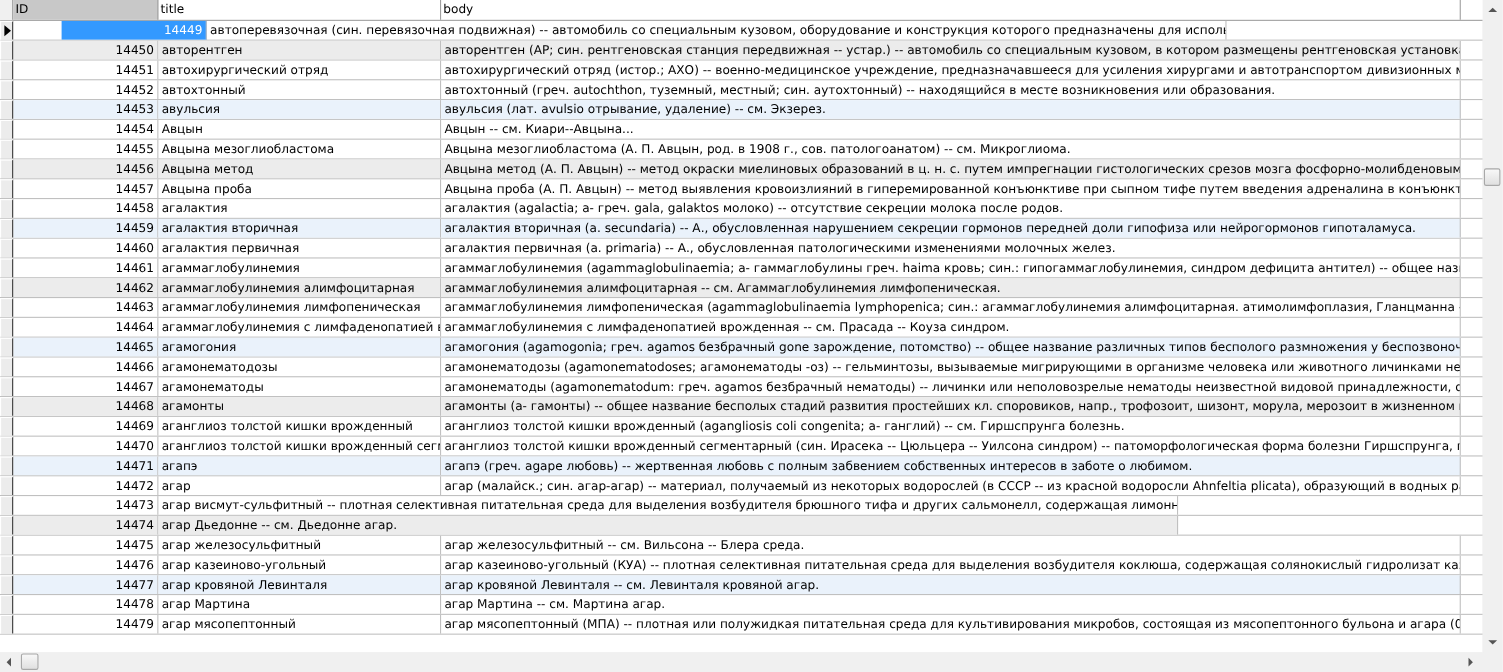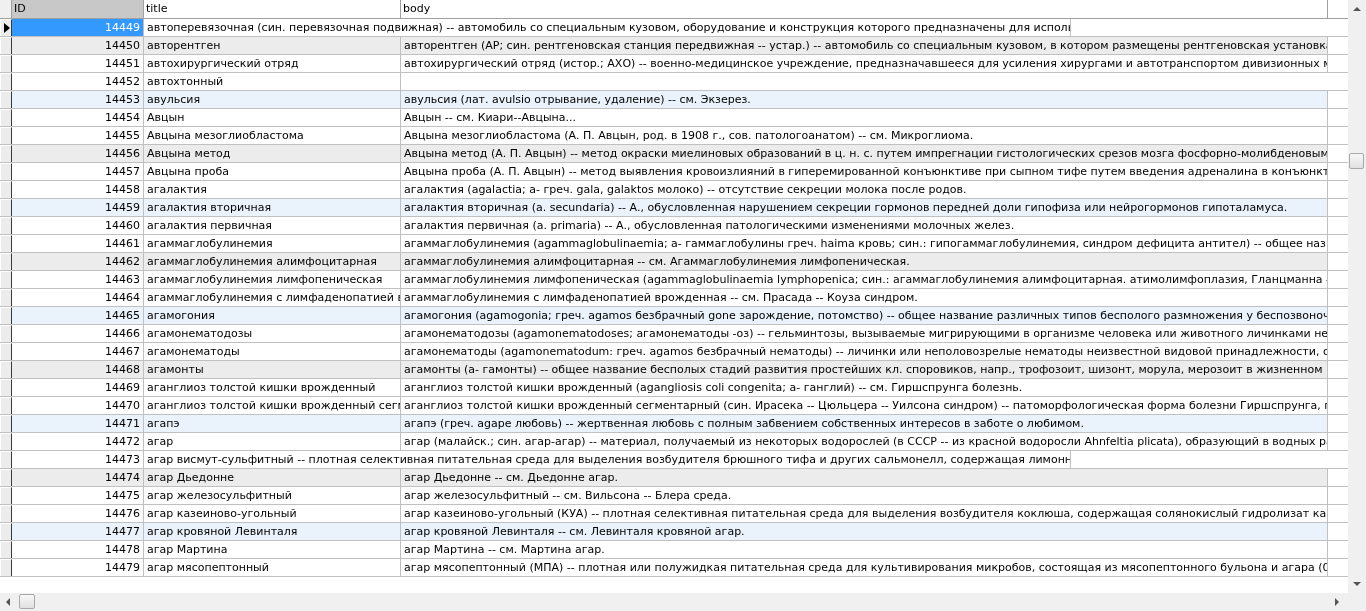--- a/index.html
+++ b/index.html
@@ -20,21 +20,21 @@
   .hdr .hcell { height:18px; line-height:18px; padding-left:2px; box-sizing:border-box; border-right:1px solid #a0a0a0; white-space:nowrap; overflow:hidden; font-size:11px; }
   .hdr .hcell.id { background:#c8c8c8; }
   .rows { position:absolute; left:0; top:19px; width:1348px; }
   .row { display:flex; height:18px; box-sizing:border-box; border-bottom:1px solid #c0c0c0; }
   .row .ind { width:12px; height:17px; box-sizing:border-box; background:#ececec; border-right:1px solid #3a3a3a; border-left:1px solid #fff; border-top:1px solid #fff; position:relative; }
   .row .ind .arrow { position:absolute; left:3px; top:3px; width:0; height:0; border-top:5px solid transparent; border-bottom:5px solid transparent; border-left:6px solid #000; }
   .cell { height:17px; line-height:17px; box-sizing:border-box; white-space:nowrap; overflow:hidden; border-right:1px solid #c0c0c0; padding:0 3px; font-size:11px; }
   .cell.id { text-align:right; }
   .row.gray .cell { background:#ececec; }
   .row.blue .cell { background:#eaf2fb; }
-  .row.sel .cell.id { background:#3399ff; color:#fff; }
+  .row.sel .cell.id { background:#3399ff; color:#fff;margin-left:44px; }
   .w-id { width:132px; }
   .w-title { width:257px; }
   .w-body { width:927px; }
   .vscroll { position:absolute; left:1348px; top:0; width:18px; height:593px; background:#f0f0f0; }
   .vscroll .up, .vscroll .down { position:absolute; left:0; width:18px; height:18px; }
   .vscroll .up { top:0; }
   .vscroll .down { bottom:0; }
   .tri-up { position:absolute; left:5px; top:7px; width:0; height:0; border-left:4px solid transparent; border-right:4px solid transparent; border-bottom:4px solid #555; }
   .tri-down { position:absolute; left:5px; top:7px; width:0; height:0; border-left:4px solid transparent; border-right:4px solid transparent; border-top:4px solid #555; }
   .vthumb { position:absolute; left:1px; top:153px; width:15px; height:16px; background:linear-gradient(#f8f8f8,#e0e0e0); border:1px solid #a8a8a8; border-radius:2px; box-sizing:border-box; }
@@ -74,20 +74,21 @@
       <div class="row">
         <div class="ind"></div>
         <div class="cell w-id id">14451</div>
         <div class="cell w-title">автохирургический отряд</div>
         <div class="cell w-body">автохирургический отряд (истор.; АХО) -- военно-медицинское учреждение, предназначавшееся для усиления хирургами и автотранспортом дивизионных медицинских пунктов и</div>
       </div>
       <div class="row">
         <div class="ind"></div>
         <div class="cell w-id id">14452</div>
         <div class="cell w-title">автохтонный</div>
+        <div class="cell w-body">автохтонный (греч. autochthon, туземный, местный; син. аутохтонный) -- находящийся в месте возникновения или образования.</div>
       </div>
       <div class="row blue">
         <div class="ind"></div>
         <div class="cell w-id id">14453</div>
         <div class="cell w-title">авульсия</div>
         <div class="cell w-body">авульсия (лат. avulsio отрывание, удаление) -- см. Экзерез.</div>
       </div>
       <div class="row">
         <div class="ind"></div>
         <div class="cell w-id id">14454</div>
@@ -203,21 +204,20 @@
         <div class="cell w-body">агар (малайск.; син. агар-агар) -- материал, получаемый из некоторых водорослей (в СССР -- из красной водоросли Ahnfeltia plicata), образующий в водных растворах плотный гель</div>
       </div>
       <div class="row">
         <div class="ind"></div>
         <div class="cell w-id id">14473</div>
         <div class="cell w-body">агар висмут-сульфитный -- плотная селективная питательная среда для выделения возбудителя брюшного тифа и других сальмонелл, содержащая лимоннокислый висмут, сернистокислый</div>
       </div>
       <div class="row gray">
         <div class="ind"></div>
         <div class="cell w-id id">14474</div>
-        <div class="cell w-title">агар Дьедонне</div>
         <div class="cell w-body">агар Дьедонне -- см. Дьедонне агар.</div>
       </div>
       <div class="row">
         <div class="ind"></div>
         <div class="cell w-id id">14475</div>
         <div class="cell w-title">агар железосульфитный</div>
         <div class="cell w-body">агар железосульфитный -- см. Вильсона -- Блера среда.</div>
       </div>
       <div class="row">
         <div class="ind"></div>

